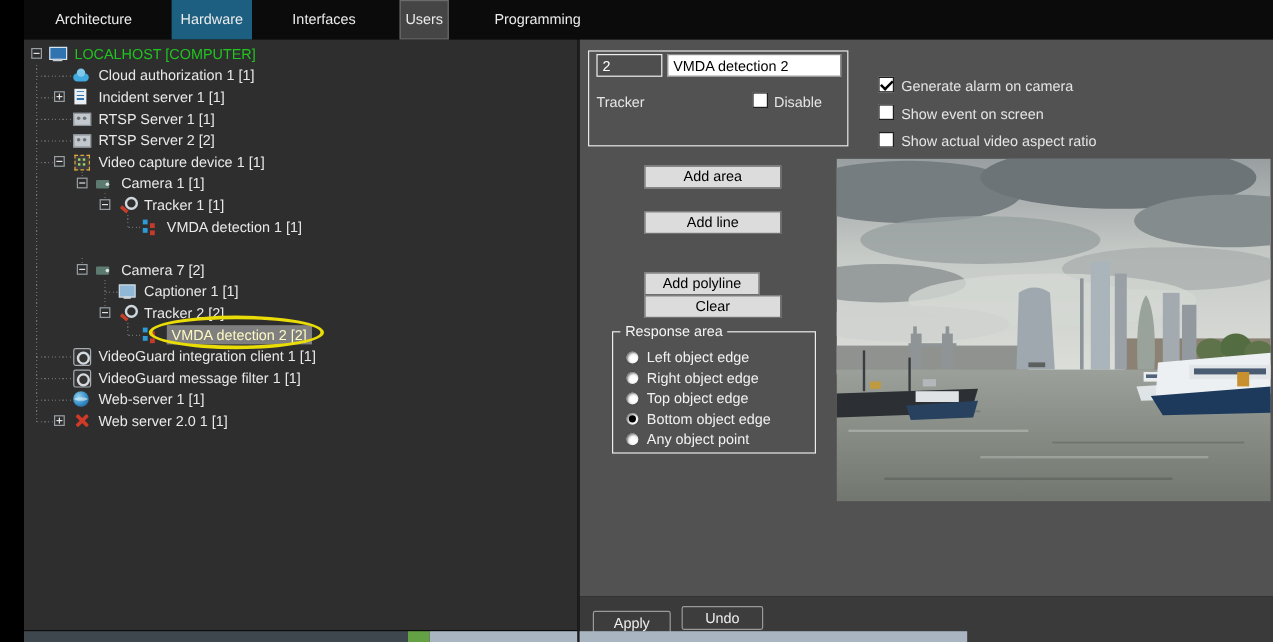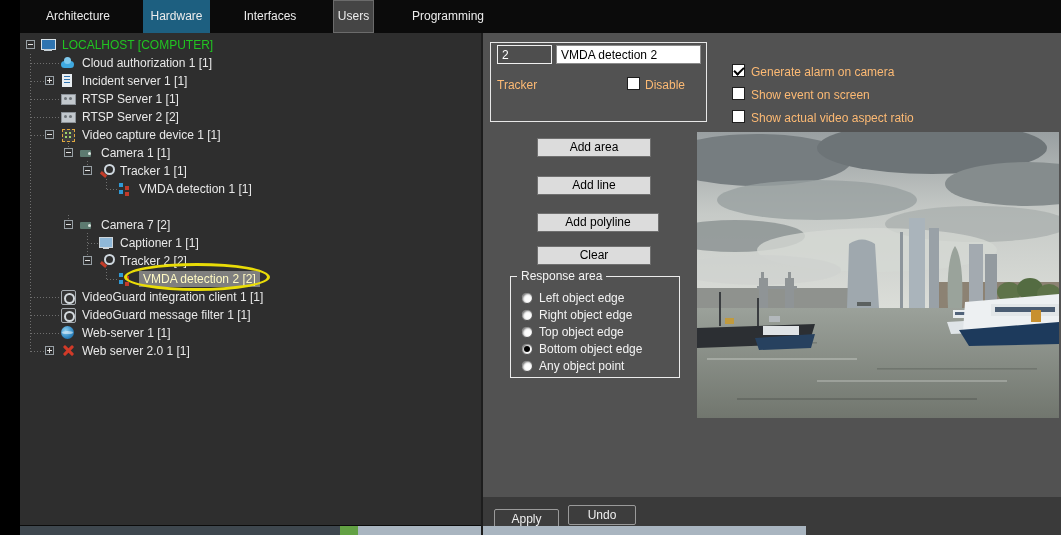--- a/index.html
+++ b/index.html
@@ -58,21 +58,21 @@
   .i-redx::before { transform:rotate(45deg); } .i-redx::after { transform:rotate(-45deg); }
 
   .annot-ellipse { position:absolute; border:3px solid #e9dc07; border-radius:50%; pointer-events:none; z-index:6; }
 
   
   .right-panel { position:absolute; left:463px; top:33px; width:598px; height:464px; background:#525252; }
   .form-box { position:absolute; border:1px solid #e8e8e8; }
   .fld { position:absolute; font-size:12px; font-family:"Liberation Sans", sans-serif; }
   .id-input { background:#4e4e4e; border:1px solid #f0f0f0; color:#fff; padding:0 4px; }
   .name-input { background:#fff; border:1px solid #8a8a8a; color:#000; padding:0 4px; }
-  .plabel { position:absolute; font-size:12px; color:#fdba74; white-space:nowrap; }
+  .plabel { position:absolute; font-size:12px; color:#e5e5e5; white-space:nowrap; }
   .dropdown { position:absolute; background:linear-gradient(#f0f0f0,#cdcdcd); border:1px solid #9a9a9a;
               color:#101010; font-size:12px; line-height:18px; padding:0 6px; cursor:default; }
   .dropdown::after { content:""; position:absolute; right:8px; top:8px; border-left:4px solid transparent;
               border-right:4px solid transparent; border-top:5px solid #4a4a4a; }
   .cmd-btn { position:absolute; background:#dcdcdc; border:1px solid #6f6f6f; color:#000;
              font-size:12px; text-align:center; line-height:17px; cursor:default; }
   .cbx { position:absolute; width:13px; height:13px; background:#fff; border:1px solid #1e1e1e; }
   .cbx.checked::after { content:""; position:absolute; left:3px; top:0; width:4px; height:8px;
              border-right:2px solid #000; border-bottom:2px solid #000; transform:rotate(45deg); }
   .groupbox { position:absolute; border:1px solid #ececec; }
@@ -210,21 +210,21 @@
 
     <div class="form-box" style="left:7px;top:9px;width:217px;height:80px"></div>
     <input class="fld id-input" style="left: 14px; top: 12px; width: 55px; height: 19px;" value="2">
     <input class="fld name-input" style="left: 73px; top: 12px; width: 145px; height: 19px;" value="VMDA detection 2">
     <span class="plabel" style="left:14px;top:45px">Tracker</span>
     <span class="cbx" style="left:144px;top:44px"></span>
     <span class="plabel" style="left:162px;top:45px">Disable</span>
 
     <div class="cmd-btn" style="left:54px;top:105px;width:114px;height:19px">Add area</div>
     <div class="cmd-btn" style="left:54px;top:143px;width:114px;height:19px">Add line</div>
-    <div class="cmd-btn" style="left:54px;top:180px;width:122px;height:19px">Add polyline</div>
+    <div class="cmd-btn" style="left:54px;top:194px;width:96px;height:19px">Add polyline</div>
     <div class="cmd-btn" style="left:54px;top:213px;width:114px;height:19px">Clear</div>
 
     <div class="groupbox" style="left:27px;top:243px;width:170px;height:102px">
       <span class="legend">Response area</span>
       <div class="rrow" style="top:14px">
         <span class="radio"></span>
         <span class="rlabel">Left object edge</span>
       </div>
       <div class="rrow" style="top:31px">
         <span class="radio"></span>

